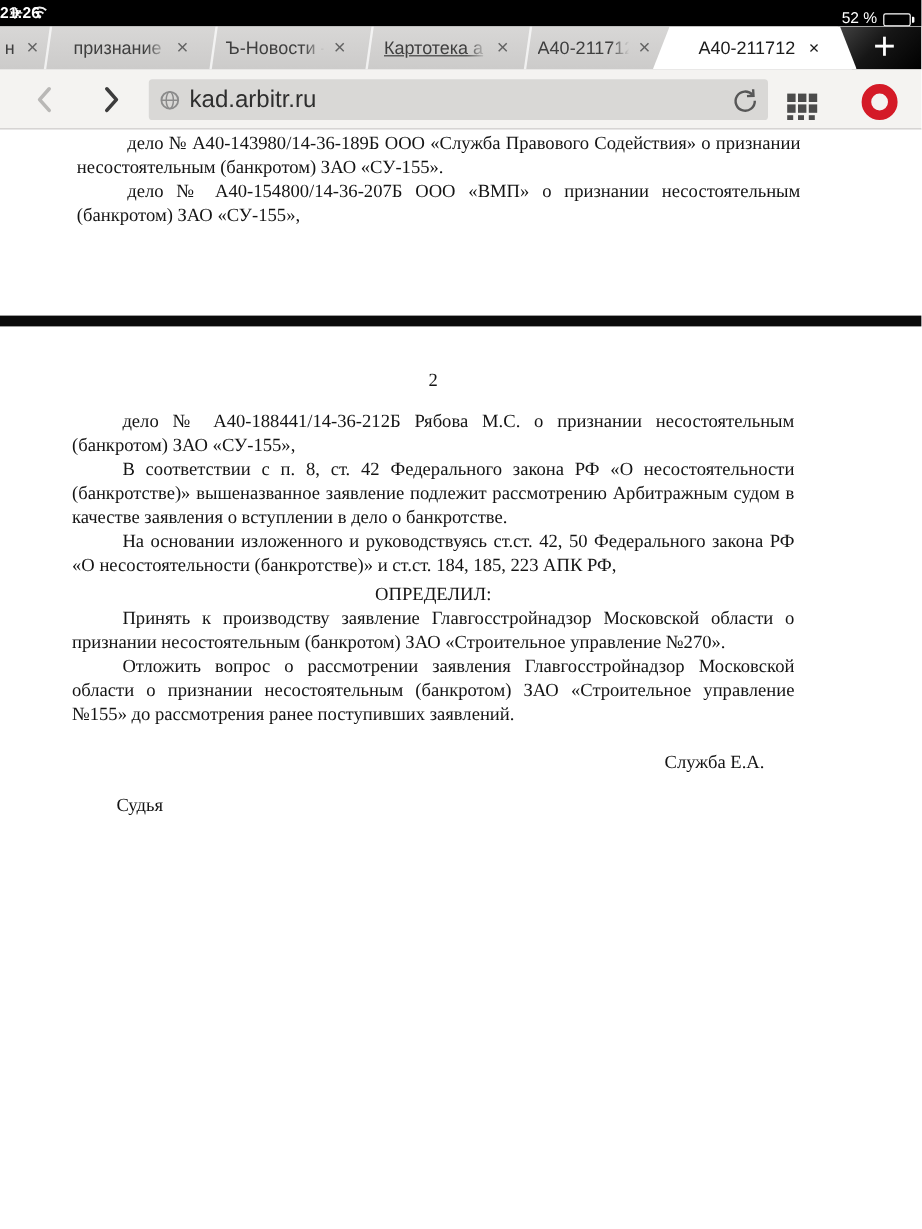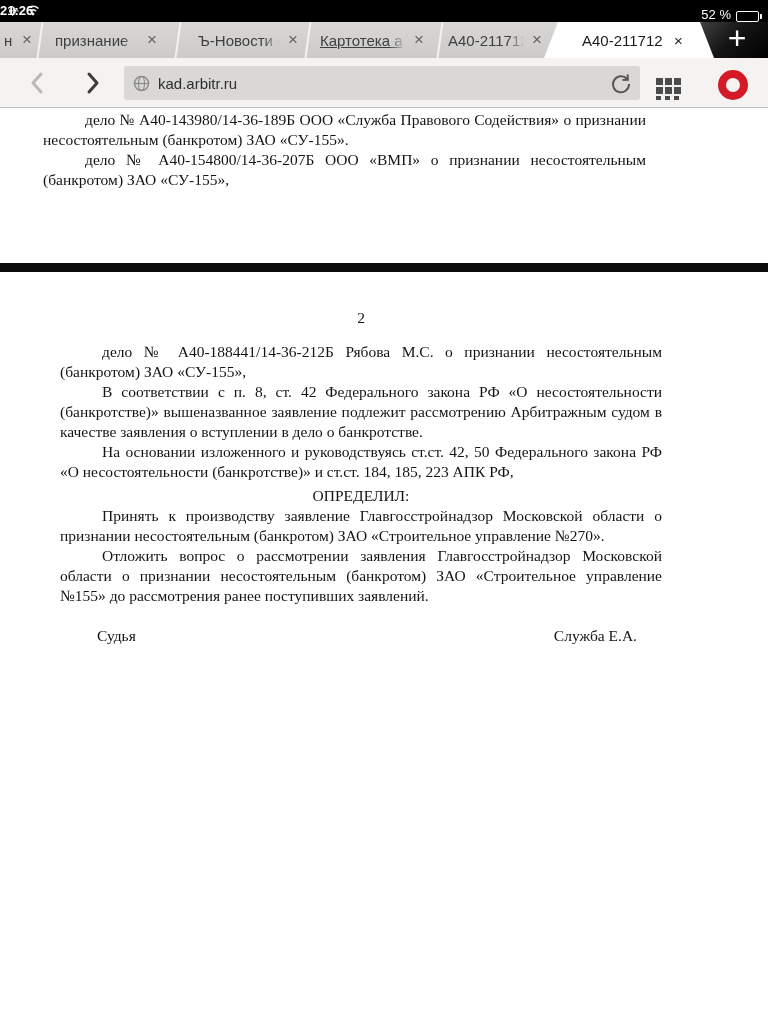--- a/index.html
+++ b/index.html
@@ -53,42 +53,42 @@
   .tab-active .tab-label{margin-left:38px;width:92px;}
   .new-tab{position:absolute;top:0;left:706px;width:62px;height:36px;color:#fff;
     font-size:32px;font-weight:200;text-align:center;line-height:33px;}
 
   
   .address-bar{position:absolute;top:58px;left:0;width:768px;height:50px;
     background:var(--address-bar-bg);border-bottom:1px solid #c2c1bf;}
   .nav-btn{position:absolute;top:13px;width:24px;height:24px;}
   .url-field{position:absolute;left:124px;top:8px;width:516px;height:34px;
     background:var(--url-field-bg);border-radius:3px;display:flex;align-items:center;}
-  .url-text{font-size:15px;color:#2e2e2e;margin-left:8px;text-align:center;}
+  .url-text{font-size:20px;color:#2e2e2e;margin-left:8px;text-align:center;}
   .reload-btn{position:absolute;right:6px;top:5px;width:26px;height:26px;}
   .grid-btn{position:absolute;left:656px;top:20px;width:28px;height:24px;
     display:grid;grid-template-columns:7px 7px 7px;grid-template-rows:7px 7px 4px;gap:2px;}
   .grid-btn i{background:#4b4b4b;display:block;}
   .grid-btn i.small{width:5px;}
   .opera-btn{position:absolute;left:718px;top:12px;width:30px;height:30px;}
   .opera-o{width:30px;height:30px;border:8px solid var(--opera-red);border-radius:50%;}
 
   
   .content{position:absolute;top:108px;left:0;width:768px;height:916px;background:#fff;
     font-family:"Liberation Serif",serif;font-size:15.5px;line-height:20px;color:var(--text);}
   .page1{height:155px;padding-top:2px;}
-  .page1 .textblock{margin-left:43px;width:603px;}
+  .page1 .textblock{margin-left:64px;width:603px;}
   .page-gap{height:9px;background:var(--page-gap);}
   .page2{padding-top:36px;}
   .page2 .textblock{margin-left:60px;width:602px;}
   .para{text-align:justify;text-indent:42px;}
   .page-number{text-align:center;margin-bottom:14px;}
   .doc-heading{text-align:center;margin-top:4px;}
   .signature{display:flex;justify-content:space-between;margin-top:20px;}
-  .signature .sig-left{padding-left:37px;}
+  .signature .sig-left{padding-left:37px;margin-top:36px;}
   .signature .sig-right{padding-right:25px;}
 </style>
 </head>
 <body>
 
 <div class="screen">
 
   <div class="status-bar">
     <div class="sb-left">
       <span class="sb-plane">✈</span>
@@ -113,27 +113,27 @@
   <div class="tab-bar">
     <div class="dark-corner"></div>
 
     <div class="tab" style="left:0;width:40px;">
       <span class="tab-label" style="margin-left:4px;width:12px;">н</span>
       <span class="close">×</span>
     </div>
     <div class="tab-sep" style="left:39px;"></div>
 
     <div class="tab" style="left:40px;width:138px;">
-      <span class="tab-label" style="margin-left:15px;width:86px;">признание</span>
+      <span class="tab-label" style="margin-left:15px;width:86px;text-align:center;">признание</span>
       <span class="close">×</span>
     </div>
     <div class="tab-sep" style="left:177px;"></div>
 
     <div class="tab" style="left:178px;width:130px;">
-      <span class="tab-label" style="margin-left:20px;width:84px;">Ъ-Новости -</span>
+      <span class="tab-label" style="margin-left:10px;width:84px;">Ъ-Новости -</span>
       <span class="close">×</span>
     </div>
     <div class="tab-sep" style="left:307px;"></div>
 
     <div class="tab" style="left:308px;width:132px;">
       <span class="tab-label" style="margin-left:12px;width:88px;text-decoration:underline;">Картотека а</span>
       <span class="close">×</span>
     </div>
     <div class="tab-sep" style="left:439px;"></div>
 

